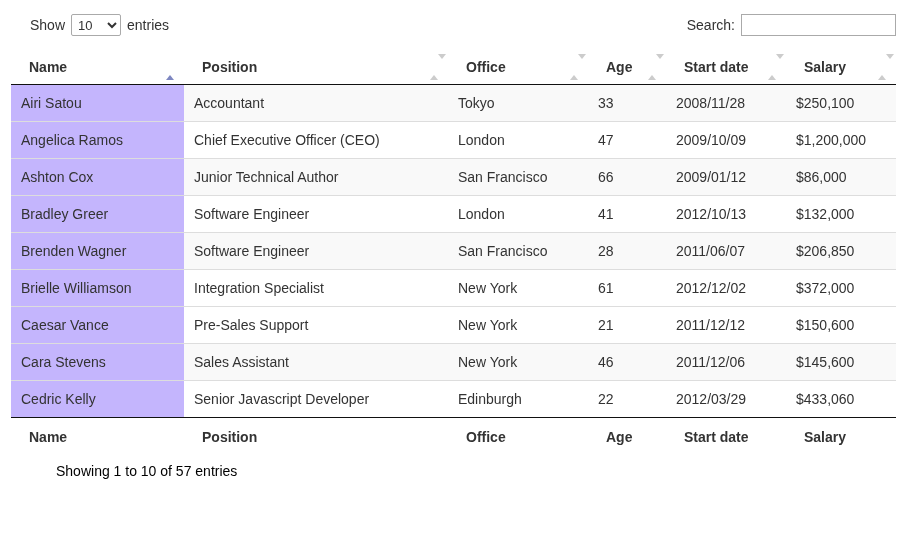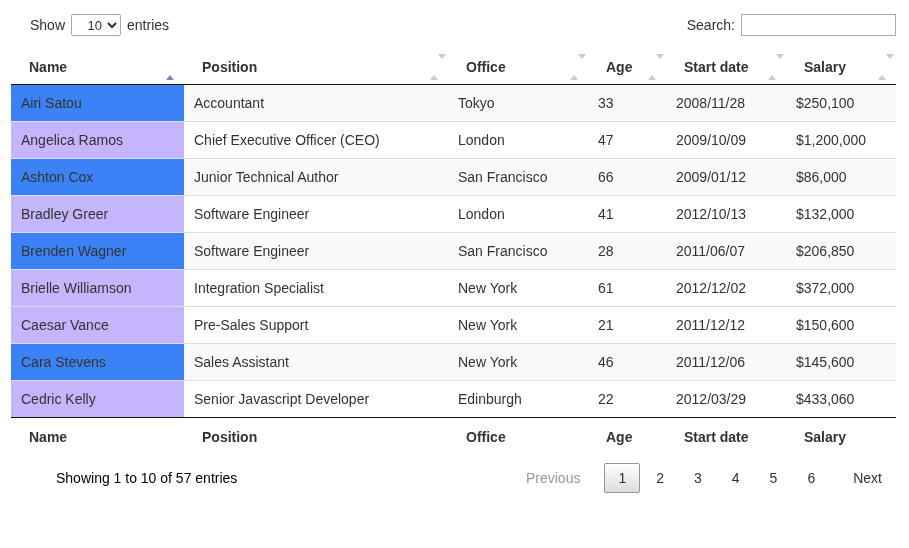--- a/index.html
+++ b/index.html
@@ -19,21 +19,20 @@
     display: flex; justify-content: space-between; align-items: center;
     height: 30px; margin-bottom: 10px; margin-left: 19px;
   }
   .dt-length, .dt-search { display: flex; align-items: center; gap: 6px; }
   .dt-length select {
     width: 50px; height: 22px;
     border: 1px solid #aaaaaa; border-radius: 2px;
     background: #ffffff; color: #333333;
     font-family: "Liberation Sans", sans-serif; font-size: 13px;
     padding: 0 2px;
-    text-align: right;
   }
   .dt-search input {
     width: 155px; height: 22px;
     border: 1px solid #aaaaaa; border-radius: 0;
     background: #ffffff; color: #333333;
     font-family: "Liberation Sans", sans-serif; font-size: 13px;
     padding: 2px 4px;
     outline: none;
   }
 
@@ -50,21 +49,21 @@
     cursor: pointer;
   }
   table.dataTable tbody td {
     padding: 10px;
     border-top: 1px solid #dddddd;
     white-space: nowrap; overflow: hidden;
   }
   table.dataTable tbody tr:first-child td { border-top: none; }
   tr.odd  { background: #f9f9f9; }
   tr.even { background: #ffffff; }
-  tr.odd  td.sorting_1 { background: #3b82f6; }
+  tr.odd  td.sorting_1 { background: #c4b5fd; }
   tr.even td.sorting_1 { background: #c4b5fd; }
   table.dataTable tfoot th {
     text-align: left; font-weight: bold; color: #333333;
     padding: 11px 18px 9px 18px;
     border-top: 1px solid #111111;
     white-space: nowrap;
   }
 
   
   .sort-icon {
@@ -235,20 +234,15 @@
         <th>Office</th>
         <th>Age</th>
         <th>Start date</th>
         <th>Salary</th>
       </tr>
     </tfoot>
   </table>
 
   <div class="dt-bottom">
     <div class="dt-info">Showing 1 to 10 of 57 entries</div>
-    <div class="dt-paginate">
-      <a class="paginate-button disabled paginate-prev">Previous</a>
-      <span><a class="paginate-button current">1</a><a class="paginate-button">2</a><a class="paginate-button">3</a><a class="paginate-button">4</a><a class="paginate-button">5</a><a class="paginate-button">6</a></span>
-      <a class="paginate-button paginate-next">Next</a>
-    </div>
   </div>
 
 </div>
 
 </body></html>

